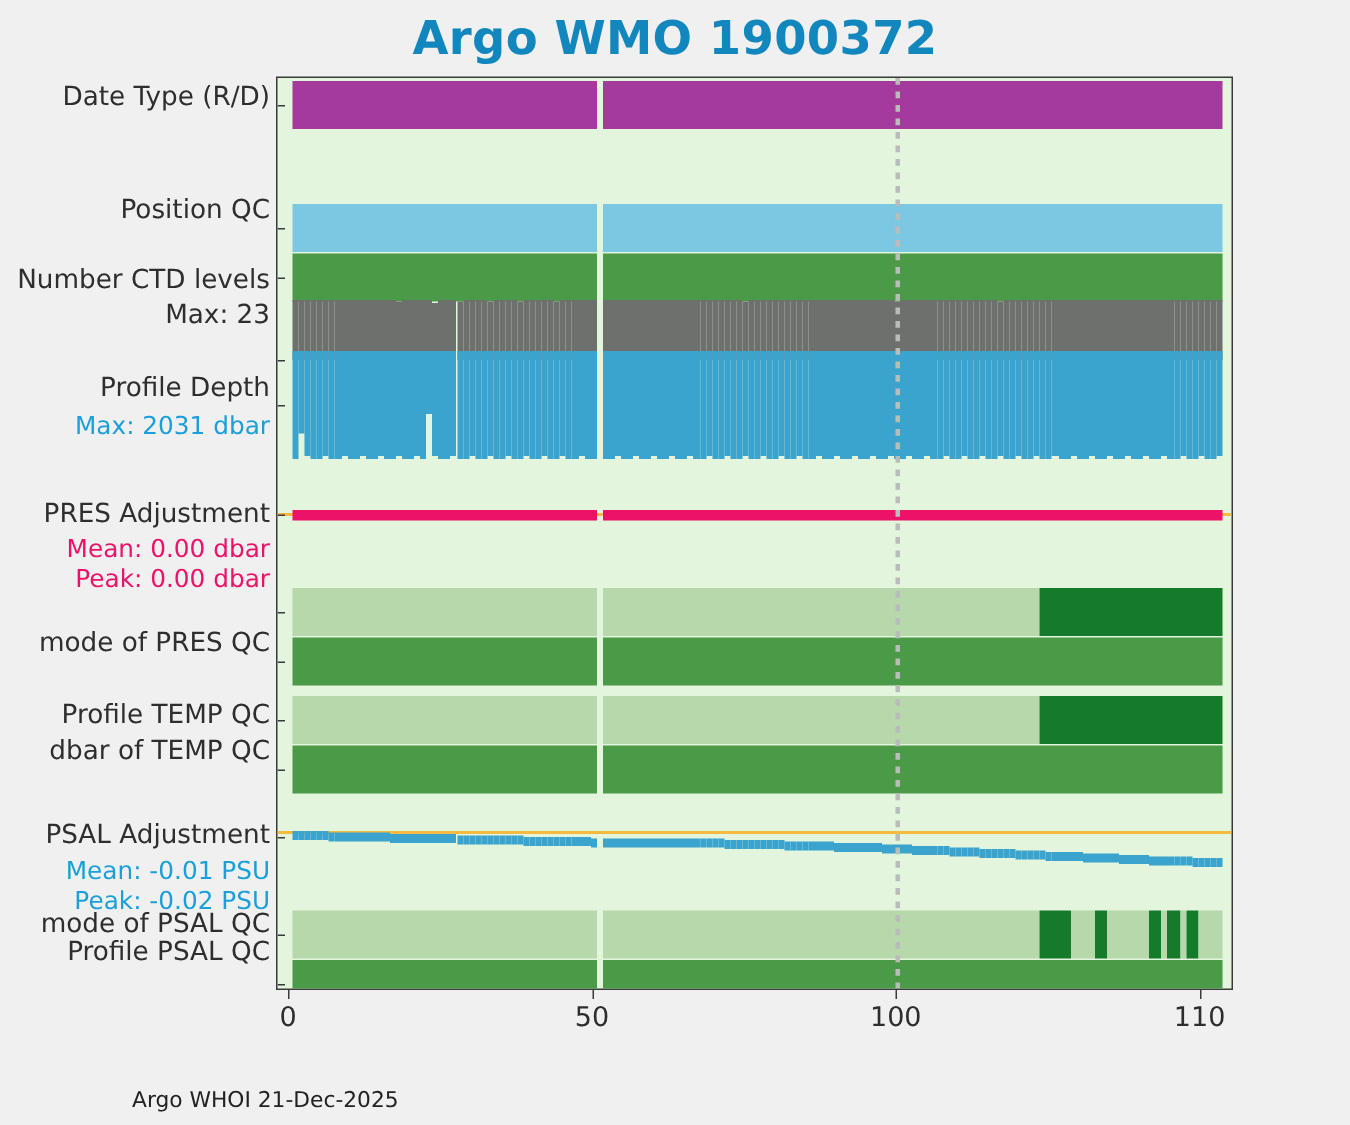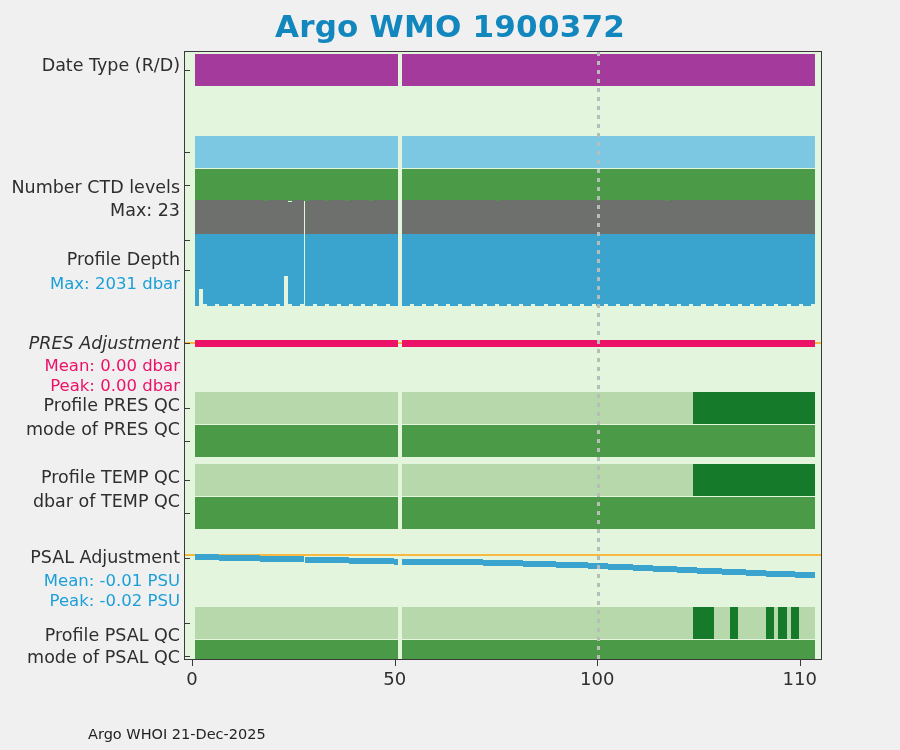--- a/index.html
+++ b/index.html
@@ -74,36 +74,36 @@
 </style>
 </head>
 <body>
 
 <div id="root">
 
   <div class="title">Argo WMO 1900372</div>
 
   <div class="labels">
     <div class="lab" style="top:5px;">Date Type (R/D)</div>
+    <div class="lab" style="top:80px;">Position QC</div>
     <div class="lab" style="top:127px;">Number CTD levels</div>
     <div class="lab" style="top:150px;">Max: 23</div>
     <div class="lab" style="top:199px;">Profile Depth</div>
     <div class="lab sm cyan" style="top:224px;">Max: 2031 dbar</div>
-    <div class="lab" style="top:283px;font-style:italic;">PRES Adjustment</div>
+    <div class="lab" style="top:283px;">PRES Adjustment</div>
     <div class="lab sm pink" style="top:306px;">Mean: 0.00 dbar</div>
     <div class="lab sm pink" style="top:326px;">Peak: 0.00 dbar</div>
-    <div class="lab" style="top:345px;">Profile PRES QC</div>
     <div class="lab" style="top:369px;">mode of PRES QC</div>
     <div class="lab" style="top:417px;">Profile TEMP QC</div>
     <div class="lab" style="top:441px;">dbar of TEMP QC</div>
     <div class="lab" style="top:497px;">PSAL Adjustment</div>
     <div class="lab sm cyan" style="top:521px;">Mean: -0.01 PSU</div>
     <div class="lab sm cyan" style="top:541px;">Peak: -0.02 PSU</div>
     <div class="lab" style="top:560px;margin-top:15px;">Profile PSAL QC</div>
-    <div class="lab" style="top:597px;">mode of PSAL QC</div>
+    <div class="lab" style="top:556px;">mode of PSAL QC</div>
   </div>
 
   <div class="plot">
     <div class="layer" id="plot-layer">
         <div class="bar" style="left: 10.1274px; top: 2px; width: 202.548px; height: 32px; background: rgb(163, 58, 156);"></div>
         <div class="bar" style="left: 216.726px; top: 2px; width: 413.197px; height: 32px; background: rgb(163, 58, 156);"></div>
         <div class="bar" style="left: 10.1274px; top: 84px; width: 202.548px; height: 32px; background: rgb(124, 200, 226);"></div>
         <div class="bar" style="left: 216.726px; top: 84px; width: 413.197px; height: 32px; background: rgb(124, 200, 226);"></div>
         <div class="bar" style="left: 10.1274px; top: 117px; width: 202.548px; height: 32px; background: rgb(74, 154, 72);"></div>
         <div class="bar" style="left: 216.726px; top: 117px; width: 413.197px; height: 32px; background: rgb(74, 154, 72);"></div>

